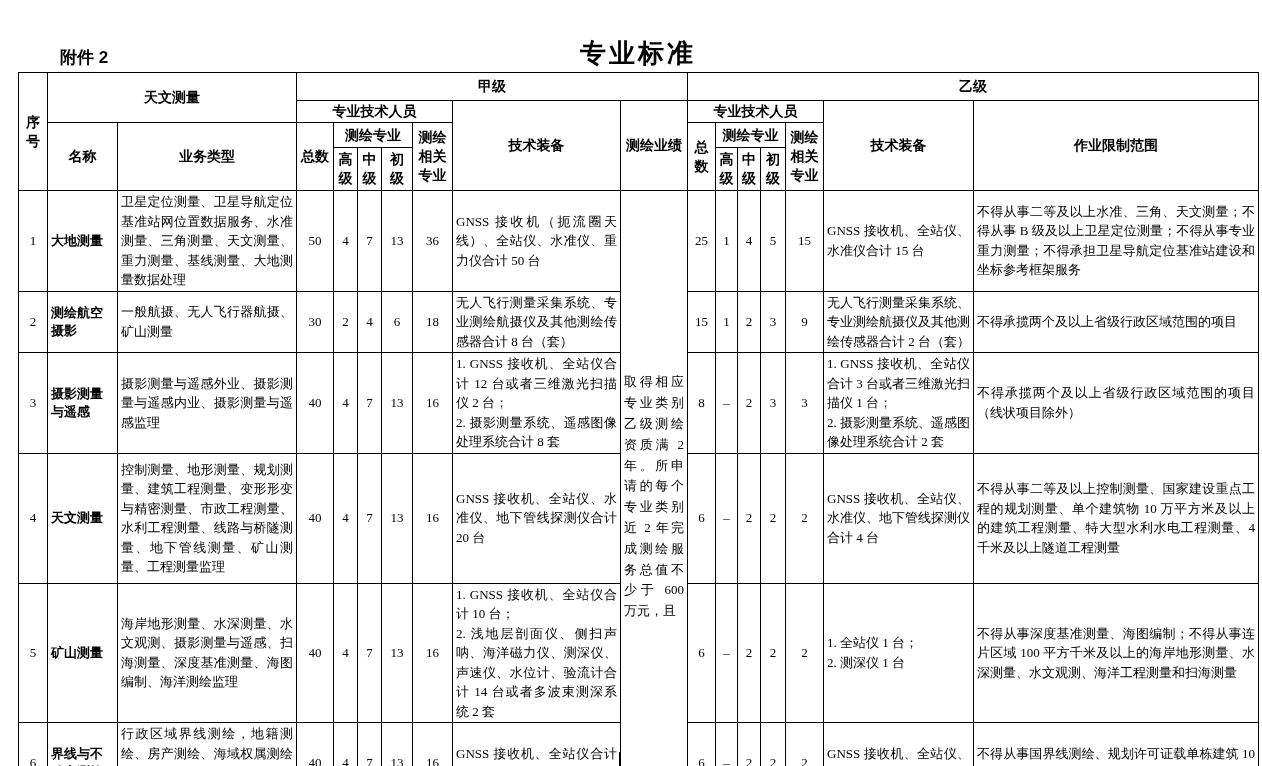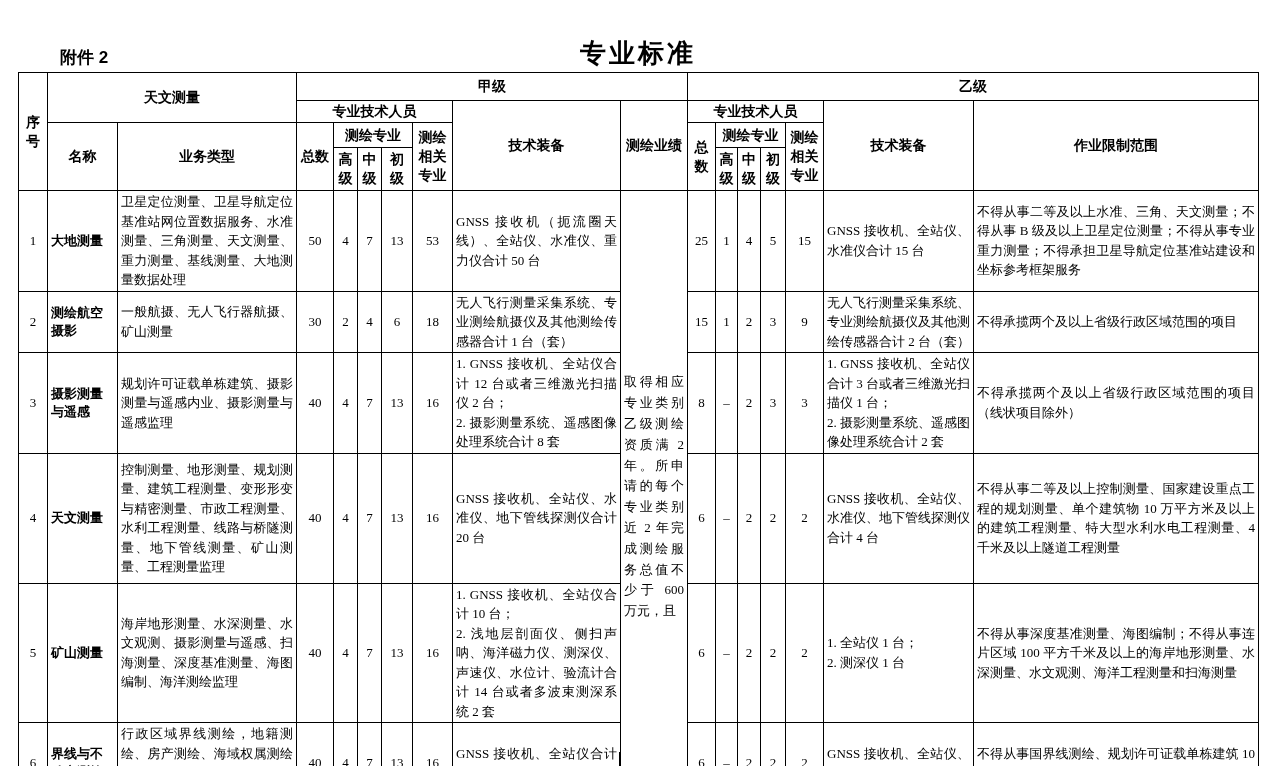--- a/index.html
+++ b/index.html
@@ -109,55 +109,55 @@
   </tr>
 
   <tr style="height:100px">
     <td class="num">1</td>
     <td class="name-cell">大地测量</td>
     <td class="biz">卫星定位测量、卫星导航定位基准站网位置数据服务、水准测量、三角测量、天文测量、重力测量、基线测量、大地测量数据处理</td>
     <td class="num">50</td>
     <td class="num">4</td>
     <td class="num">7</td>
     <td class="num">13</td>
-    <td class="num">53</td>
+    <td class="num">36</td>
     <td class="equip">GNSS 接收机（扼流圈天线）、全站仪、水准仪、重力仪合计 50 台</td>
     <td class="perf-cell" rowspan="6">取得相应专业类别乙级测绘资质满 2 年。所申请的每个专业类别近 2 年完成测绘服务总值不少于 600 万元，且</td>
     <td class="num">25</td>
     <td class="num">1</td>
     <td class="num">4</td>
     <td class="num">5</td>
     <td class="num">15</td>
     <td class="equip">GNSS 接收机、全站仪、水准仪合计 15 台</td>
     <td class="restrict">不得从事二等及以上水准、三角、天文测量；不得从事 B 级及以上卫星定位测量；不得从事专业重力测量；不得承担卫星导航定位基准站建设和坐标参考框架服务</td>
   </tr>
 
   <tr style="height:50px">
     <td class="num">2</td>
     <td class="name-cell">测绘航空摄影</td>
     <td class="biz">一般航摄、无人飞行器航摄、矿山测量</td>
     <td class="num">30</td>
     <td class="num">2</td>
     <td class="num">4</td>
     <td class="num">6</td>
     <td class="num">18</td>
-    <td class="equip">无人飞行测量采集系统、专业测绘航摄仪及其他测绘传感器合计 1 台（套）</td>
+    <td class="equip">无人飞行测量采集系统、专业测绘航摄仪及其他测绘传感器合计 8 台（套）</td>
     <td class="num">15</td>
     <td class="num">1</td>
     <td class="num">2</td>
     <td class="num">3</td>
     <td class="num">9</td>
     <td class="equip">无人飞行测量采集系统、专业测绘航摄仪及其他测绘传感器合计 2 台（套）</td>
     <td class="restrict">不得承揽两个及以上省级行政区域范围的项目</td>
   </tr>
 
   <tr style="height:92px">
     <td class="num">3</td>
     <td class="name-cell">摄影测量与遥感</td>
-    <td class="biz">规划许可证载单栋建筑、摄影测量与遥感内业、摄影测量与遥感监理</td>
+    <td class="biz">摄影测量与遥感外业、摄影测量与遥感内业、摄影测量与遥感监理</td>
     <td class="num">40</td>
     <td class="num">4</td>
     <td class="num">7</td>
     <td class="num">13</td>
     <td class="num">16</td>
     <td class="equip">1. GNSS 接收机、全站仪合计 12 台或者三维激光扫描仪 2 台；
 2. 摄影测量系统、遥感图像处理系统合计 8 套</td>
     <td class="num">8</td>
     <td class="num">–</td>
     <td class="num">2</td>

